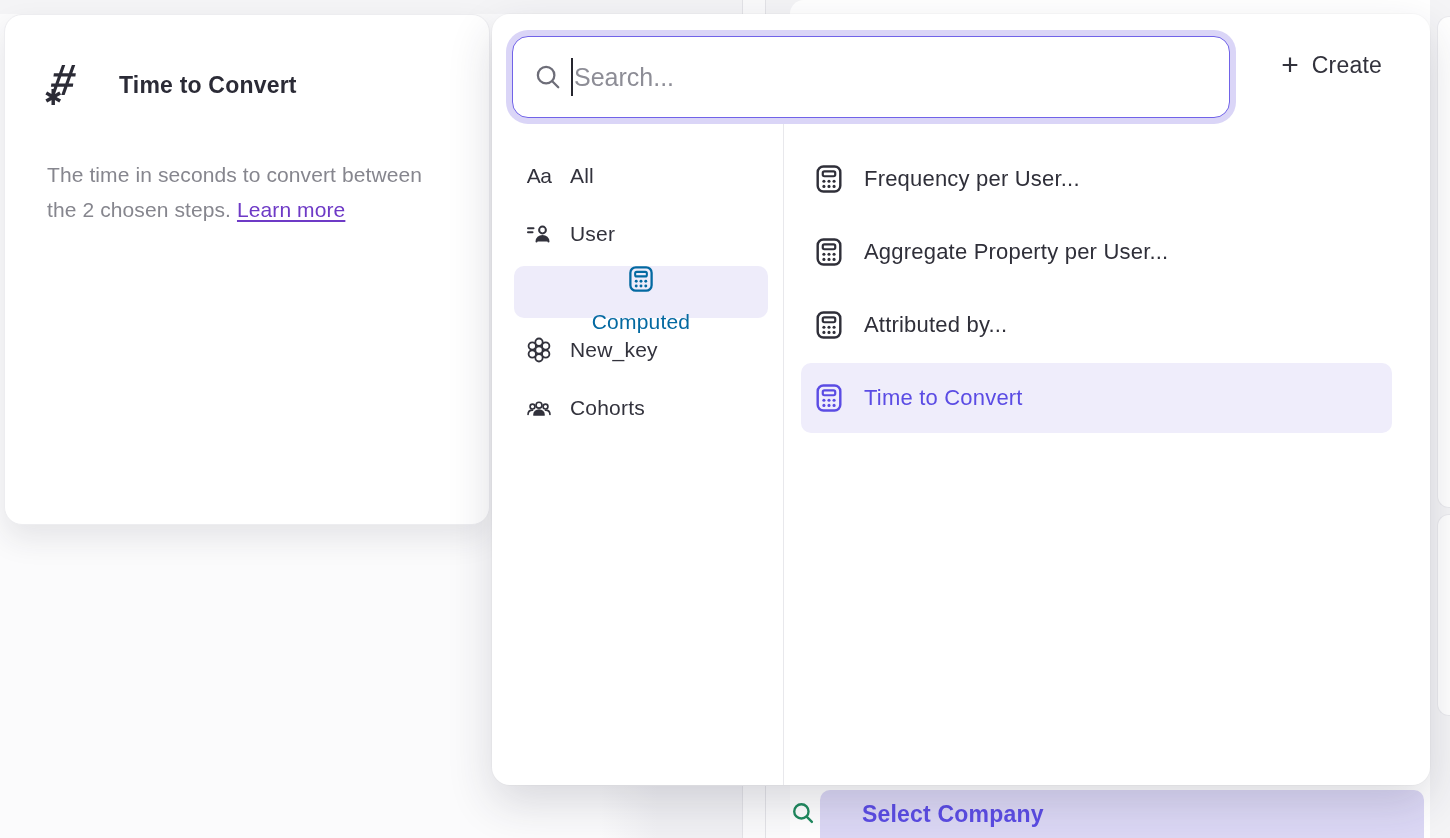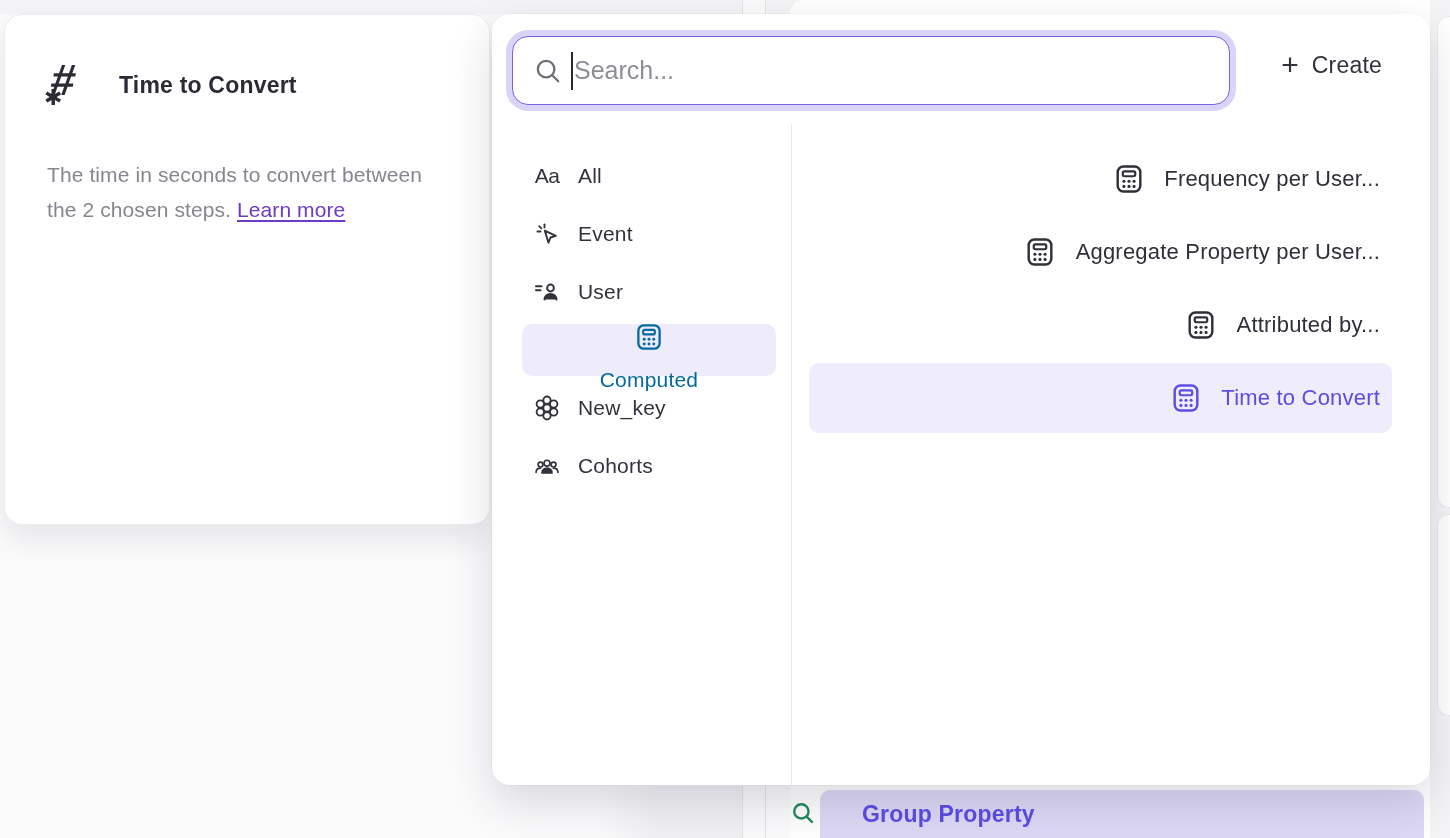--- a/index.html
+++ b/index.html
@@ -50,57 +50,57 @@
   .tooltip-desc a { color: #6e3ac6; text-decoration: underline; text-underline-offset: 3px; cursor: pointer; }
 
   
   .dropdown {
     position: absolute; left: 492px; top: 14px; width: 938px; height: 771px;
     background: #ffffff; border-radius: 18px;
     box-shadow: 0 18px 45px rgba(40,40,60,.16), 0 0 0 1px rgba(0,0,0,.02);
   }
   .dropdown-head { position: relative; height: 110px; }
   .search-box {
-    position: absolute; left: 20px; top: 22px; width: 718px; height: 69px;
+    position: absolute; left: 20px; top: 22px; width: 718px; height: 82px;
     background: #fff; border: 1.5px solid #7163e8; border-radius: 16px;
     box-shadow: 0 0 0 6px #dad5f7;
     display: flex; align-items: center; padding: 0 16px;
   }
   .search-box .magnifier { width: 30px; height: 30px; color: #6d6d78; flex: 0 0 auto; margin: 0 8px 0 4px; }
   .caret { width: 2px; height: 38px; background: #26262e; margin-right: 1px; }
   .search-input {
     flex: 1; border: none; outline: none; font-size: 25px; color: #30303a; background: transparent;
     font-family: "Liberation Sans", "DejaVu Sans", sans-serif;
   }
   .search-input::placeholder { color: #8d8d96; opacity: 1; }
   .create-button {
     position: absolute; right: 48px; top: 36px; display: flex; align-items: center; gap: 13px;
     background: none; border: none; cursor: pointer; color: #32323c;
     font-family: "Liberation Sans", "DejaVu Sans", sans-serif;
   }
   .create-button .plus { font-size: 30px; font-weight: 400; line-height: 1; color: #32323c; }
   .create-button .label { font-size: 23px; letter-spacing: .2px; }
 
-  .dropdown-body { position: absolute; top: 110px; left: 0; right: 0; bottom: 0; display: flex; margin-left: 8px; }
+  .dropdown-body { position: absolute; top: 110px; left: 0; right: 0; bottom: 0; display: flex; }
   .category-col { width: 291px; padding: 26px 15px 0 22px; }
   .col-divider { width: 1px; background: #e8e8ec; }
   .results-col { flex: 1; padding: 20px 38px 0 17px; }
 
   .category-row {
     display: flex; align-items: center; gap: 18px; height: 52px; margin-bottom: 6px;
     padding: 0 12px; border-radius: 10px; cursor: pointer; color: #32323c;
   }
   .category-row .cat-icon { width: 26px; height: 26px; display: flex; align-items: center; justify-content: center; flex: 0 0 auto; }
   .category-row .cat-label { font-size: 21px; letter-spacing: .2px; }
   .category-row.selected { background: #eeecfa; color: #0369a1; flex-direction: column; }
   .letters-glyph { font-size: 21px; font-weight: 500; letter-spacing: -0.5px; }
 
   .result-row {
     display: flex; align-items: center; gap: 20px; height: 70px; margin-bottom: 3px;
-    padding: 0 12px; border-radius: 10px; cursor: pointer; color: #2f2f39; justify-content: flex-end;
+    padding: 0 12px; border-radius: 10px; cursor: pointer; color: #2f2f39;
   }
   .result-row .res-icon { width: 31px; height: 34px; display: flex; align-items: center; justify-content: center; flex: 0 0 auto; }
   .result-row .res-label { font-size: 22px; letter-spacing: .2px; }
   .result-row.selected { background: #efedfb; color: #5b4ce4; }
 
   svg { display: block; }
 </style>
 </head>
 <body>
 
@@ -116,21 +116,21 @@
 <div class="bg-right-gap"></div>
 <div class="bg-right-card a"></div>
 <div class="bg-right-card b"></div>
 
 <div class="select-property-row">
   <svg class="magnifier" viewBox="0 0 24 24" fill="none" stroke="currentColor" stroke-width="2.2" stroke-linecap="round">
     <circle cx="10.5" cy="10.5" r="6.6"></circle>
       <path d="M15.6 15.6l4.6 4.6"></path>
   </svg>
   <div class="select-property-bar">
-    <span>Group Property</span>
+    <span>Select Company</span>
   </div>
 </div>
 
 <div class="tooltip-card">
   <div class="tooltip-head">
     <span class="hash-icon">
       <span class="hash">#</span>
       <span class="star">✱</span>
     </span>
     <span class="tooltip-title">Time to Convert</span>
@@ -158,31 +158,20 @@
   <div class="dropdown-body">
     <div class="category-col" id="category-list">
         <div class="category-row">
     <span class="cat-icon">
             <span class="letters-glyph">Aa</span>
           </span>
     <span class="cat-label">All</span>
   </div>
         <div class="category-row">
     <span class="cat-icon">
-            <svg width="24" height="24" viewBox="0 0 24 24" fill="none" stroke="currentColor" stroke-width="1.9" stroke-linecap="round" stroke-linejoin="round">
-    <path d="M9.5 2.5v3"></path>
-              <path d="M2.5 9.5h3"></path>
-              <path d="M4.2 4.2l2.1 2.1"></path>
-    <path d="M9.8 8.6l11 5.2-5.3 1.7-2 5.2z"></path>
-  </svg>
-          </span>
-    <span class="cat-label">Event</span>
-  </div>
-        <div class="category-row">
-    <span class="cat-icon">
             <svg width="26" height="24" viewBox="0 0 26 24" fill="none" stroke="currentColor" stroke-width="2" stroke-linecap="round">
     <path d="M2 6.2h5.5"></path>
               <path d="M2 10.2h4.5"></path>
     <circle cx="16.5" cy="8" r="3.4"></circle>
     <path d="M10.5 19.5c0-3.4 2.7-5.6 6-5.6s6 2.2 6 5.6" fill="currentColor" stroke="none"></path>
     <path d="M10.5 19.5c0-3.4 2.7-5.6 6-5.6s6 2.2 6 5.6"></path>
   </svg>
           </span>
     <span class="cat-label">User</span>
   </div>

